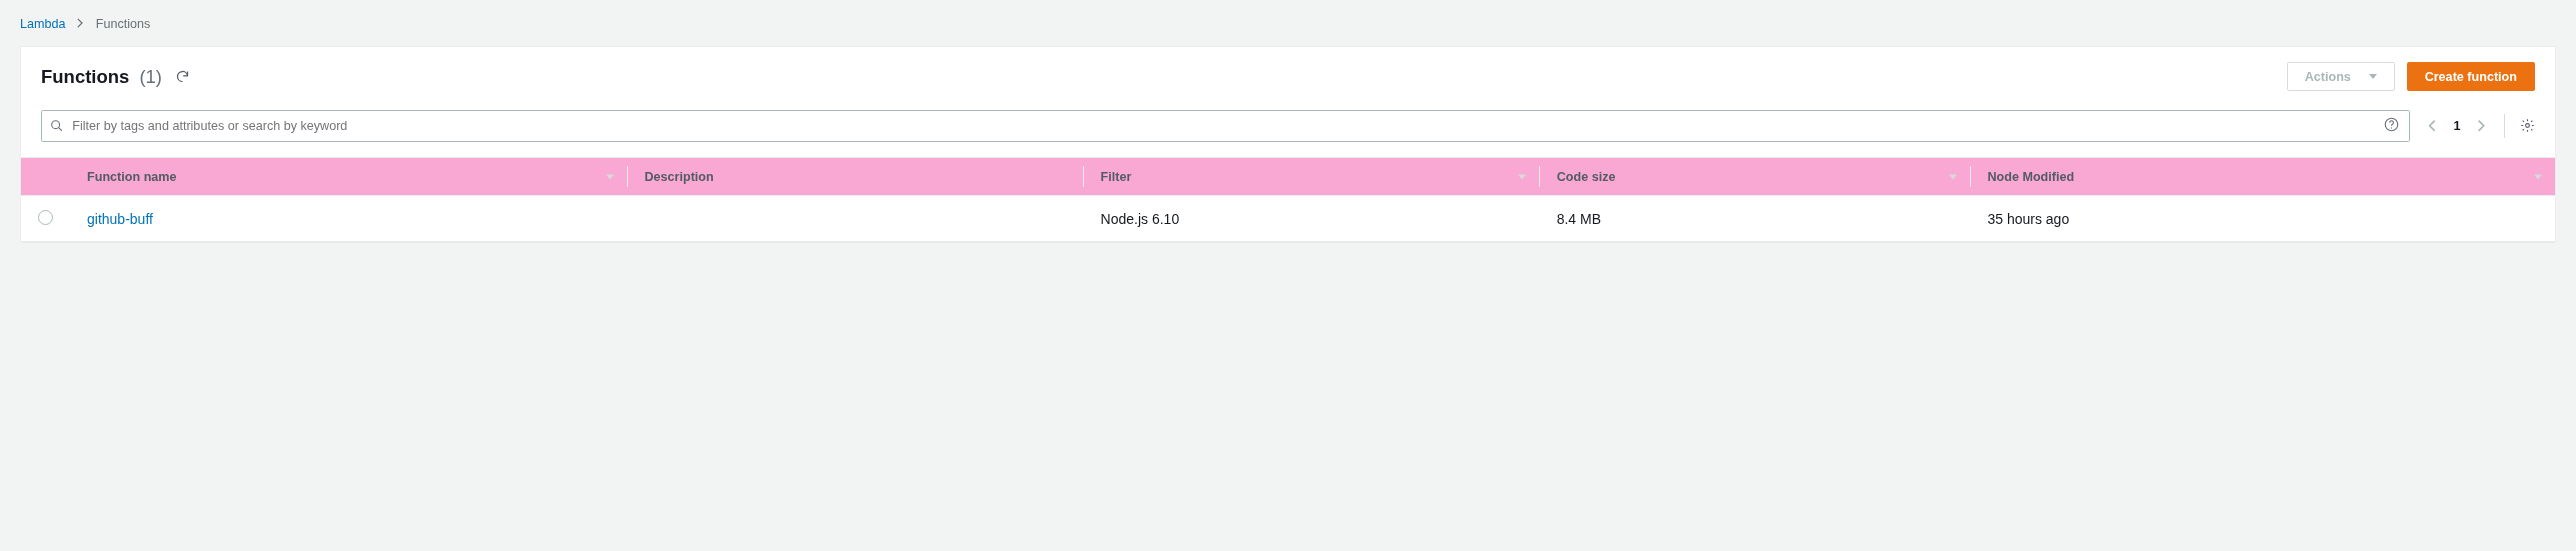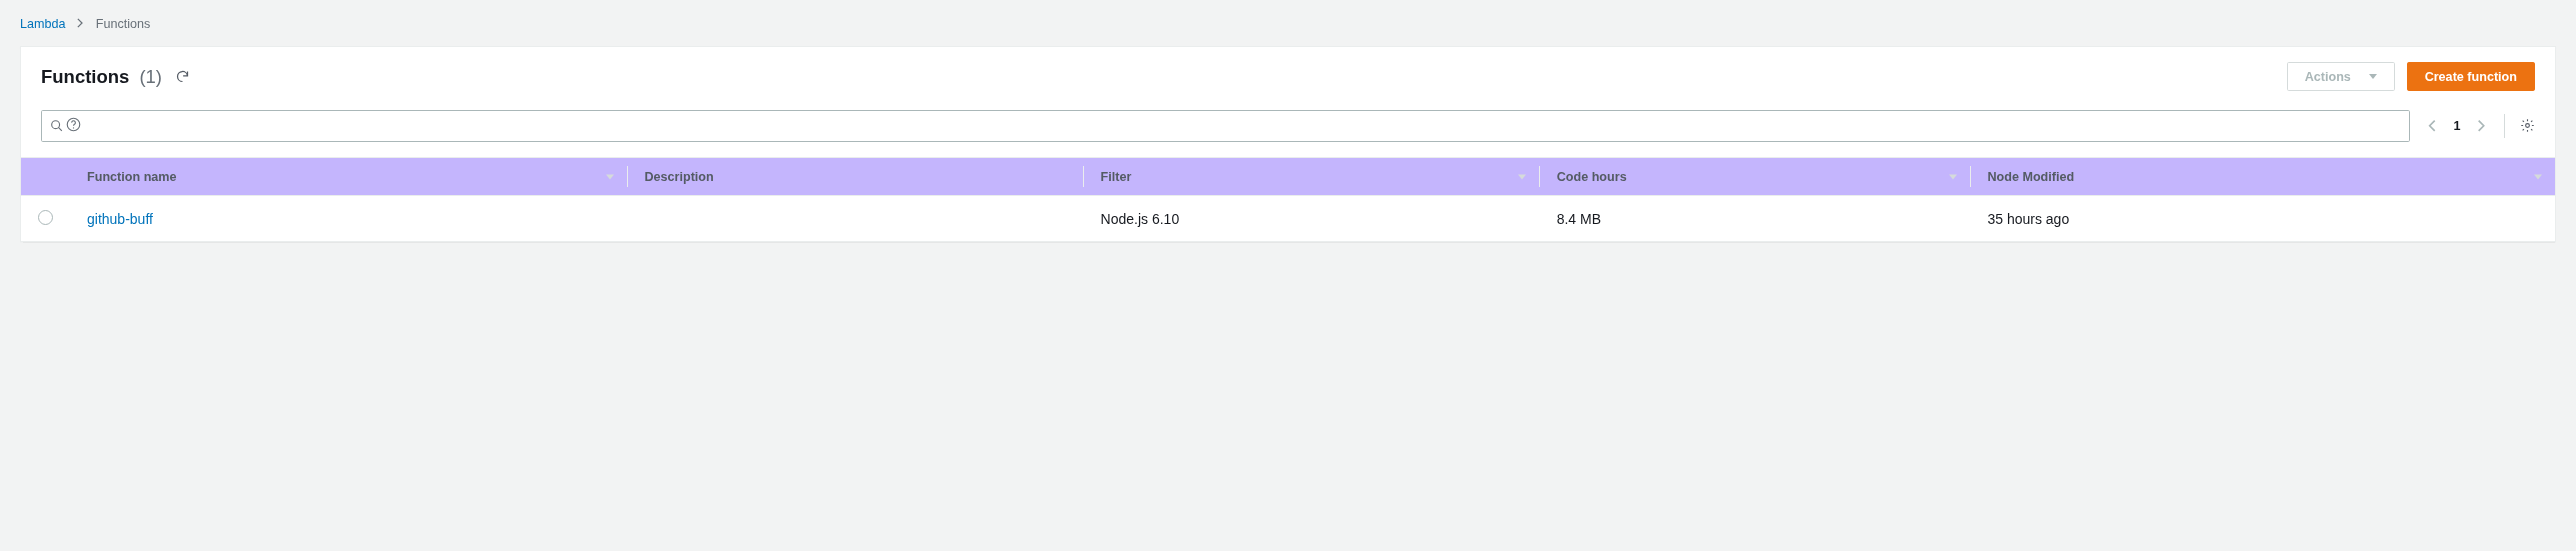--- a/index.html
+++ b/index.html
@@ -170,21 +170,21 @@
       display: flex;
       align-items: center;
     }
     table {
       width: 100%;
       border-collapse: collapse;
     }
     thead tr {
       border-top: 0.8px solid #eaeded;
       border-bottom: 0.8px solid #eaeded;
-      background: #c4b5fd;
+      background: #f9a8d4;
     }
     th {
       text-align: left;
       padding: 11.8px 17px;
       font-size: 12.6px;
       font-weight: 700;
       color: #545b64;
       position: relative;
     }
     th.sortable {
@@ -272,20 +272,21 @@
         <button class="btn btn-primary">Create function</button>
       </div>
     </div>
 
     <div class="filter-row">
       <div class="search-wrap">
         <svg width="13.5" height="13.5" viewBox="0 0 24 24">
             <circle cx="10" cy="10" r="7" fill="none" stroke="currentColor" stroke-width="2"></circle>
             <line x1="15" y1="15" x2="21" y2="21" stroke="currentColor" stroke-width="2"></line>
           </svg>
+        <input class="search-input" type="text" placeholder="Filter by tags and attributes or search by keyword" style="">
         <button class="help-btn">
           <svg width="15" height="15" viewBox="0 0 24 24">
               <circle cx="12" cy="12" r="10" fill="none" stroke="currentColor" stroke-width="1.8"></circle>
               <path d="M9 9a3 3 0 1 1 4.5 2.6C12.5 12.5 12 13 12 14" fill="none" stroke="currentColor" stroke-width="1.8"></path>
               <circle cx="12" cy="17.5" r="1" fill="currentColor"></circle>
             </svg>
         </button>
       </div>
       <div class="pagination">
         <button class="page-arrow">
@@ -318,21 +319,21 @@
             <span class="sort-indicator"></span>
           </th>
           <th class="col-desc col-divider">
             <span>Description</span>
           </th>
           <th class="col-runtime sortable col-divider">
             <span>Filter</span>
             <span class="sort-indicator"></span>
           </th>
           <th class="col-size sortable col-divider">
-            <span>Code hours</span>
+            <span>Code size</span>
             <span class="sort-indicator"></span>
           </th>
           <th class="col-modified sortable">
             <span>Node Modified</span>
             <span class="sort-indicator"></span>
           </th>
         </tr>
       </thead>
       <tbody>
         <tr>

